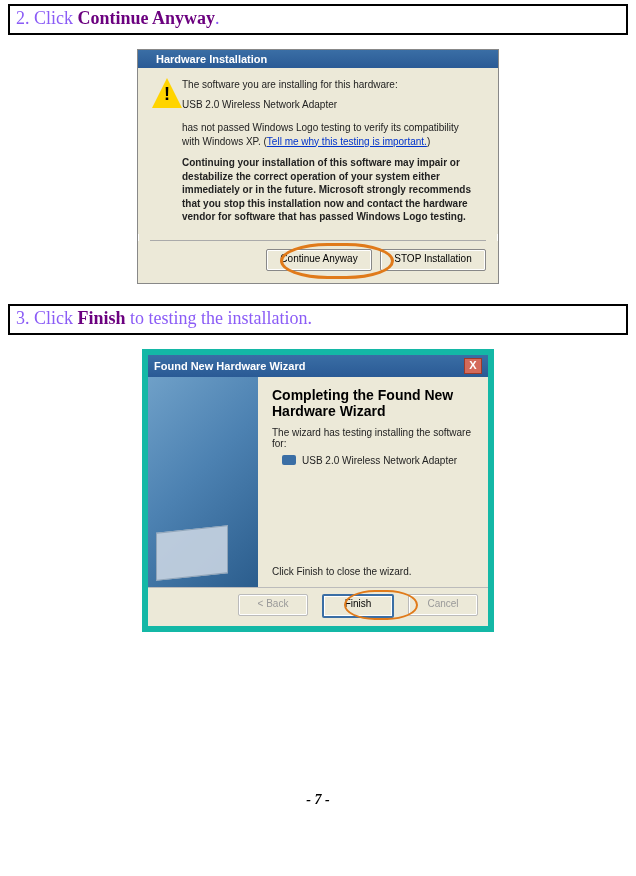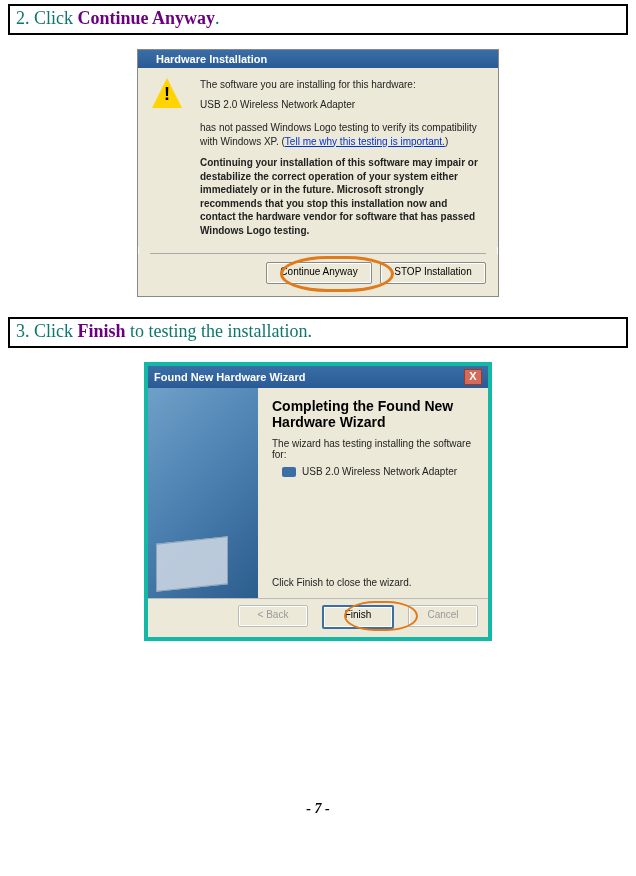--- a/index.html
+++ b/index.html
@@ -13,21 +13,21 @@
   .page {
     width: 636px;
     padding: 0;
   }
   .step-box {
     border: 2px solid #000;
     margin: 4px 8px 14px 8px;
     padding: 2px 6px 4px 6px;
     font-size: 18px;
   }
-  .step-text { color: #0f766e; }
+  .step-text { color: #8b5cf6; }
   .step-link { color: #6b007f; font-weight: bold; }
   .step-by-finish { color: #6b007f; font-weight: bold; }
 
   
   .dlg1 {
     width: 360px;
     margin: 0 auto 20px auto;
     border: 1px solid #888;
     font-family: Tahoma, Arial, sans-serif;
     font-size: 10px;
@@ -40,21 +40,21 @@
     font-size: 11px;
     font-weight: bold;
     padding: 3px 18px;
     display: flex;
     justify-content: space-between;
     align-items: center;
   }
   .dlg1-body {
     padding: 10px 20px 10px 14px;
     display: flex;
-    gap: 18px;
+    gap: 0;
     background: #ece9d8;
   }
   .warn-icon {
     width: 30px; height: 30px; flex: 0 0 30px;
     background: #ffd400;
     clip-path: polygon(50% 0, 100% 100%, 0 100%);
     position: relative;
   }
   .warn-icon::after {
     content: "!";
@@ -97,21 +97,21 @@
     pointer-events: none;
   }
   .oval-continue { left: 142px; top: 2px; width: 108px; height: 30px; }
 
   
   .dlg2 {
     width: 340px;
     margin: 0 auto 10px auto;
     font-family: Tahoma, Arial, sans-serif;
     font-size: 10px;
-    border: 4px solid #14b8a6;
+    border: 6px solid #14b8a6;
     background: #ece9d8;
   }
   .dlg2-title {
     background: linear-gradient(#3a6ea5, #2a5a95);
     color: #fff;
     font-size: 11px;
     font-weight: bold;
     padding: 3px 6px;
     display: flex;
     justify-content: space-between;

